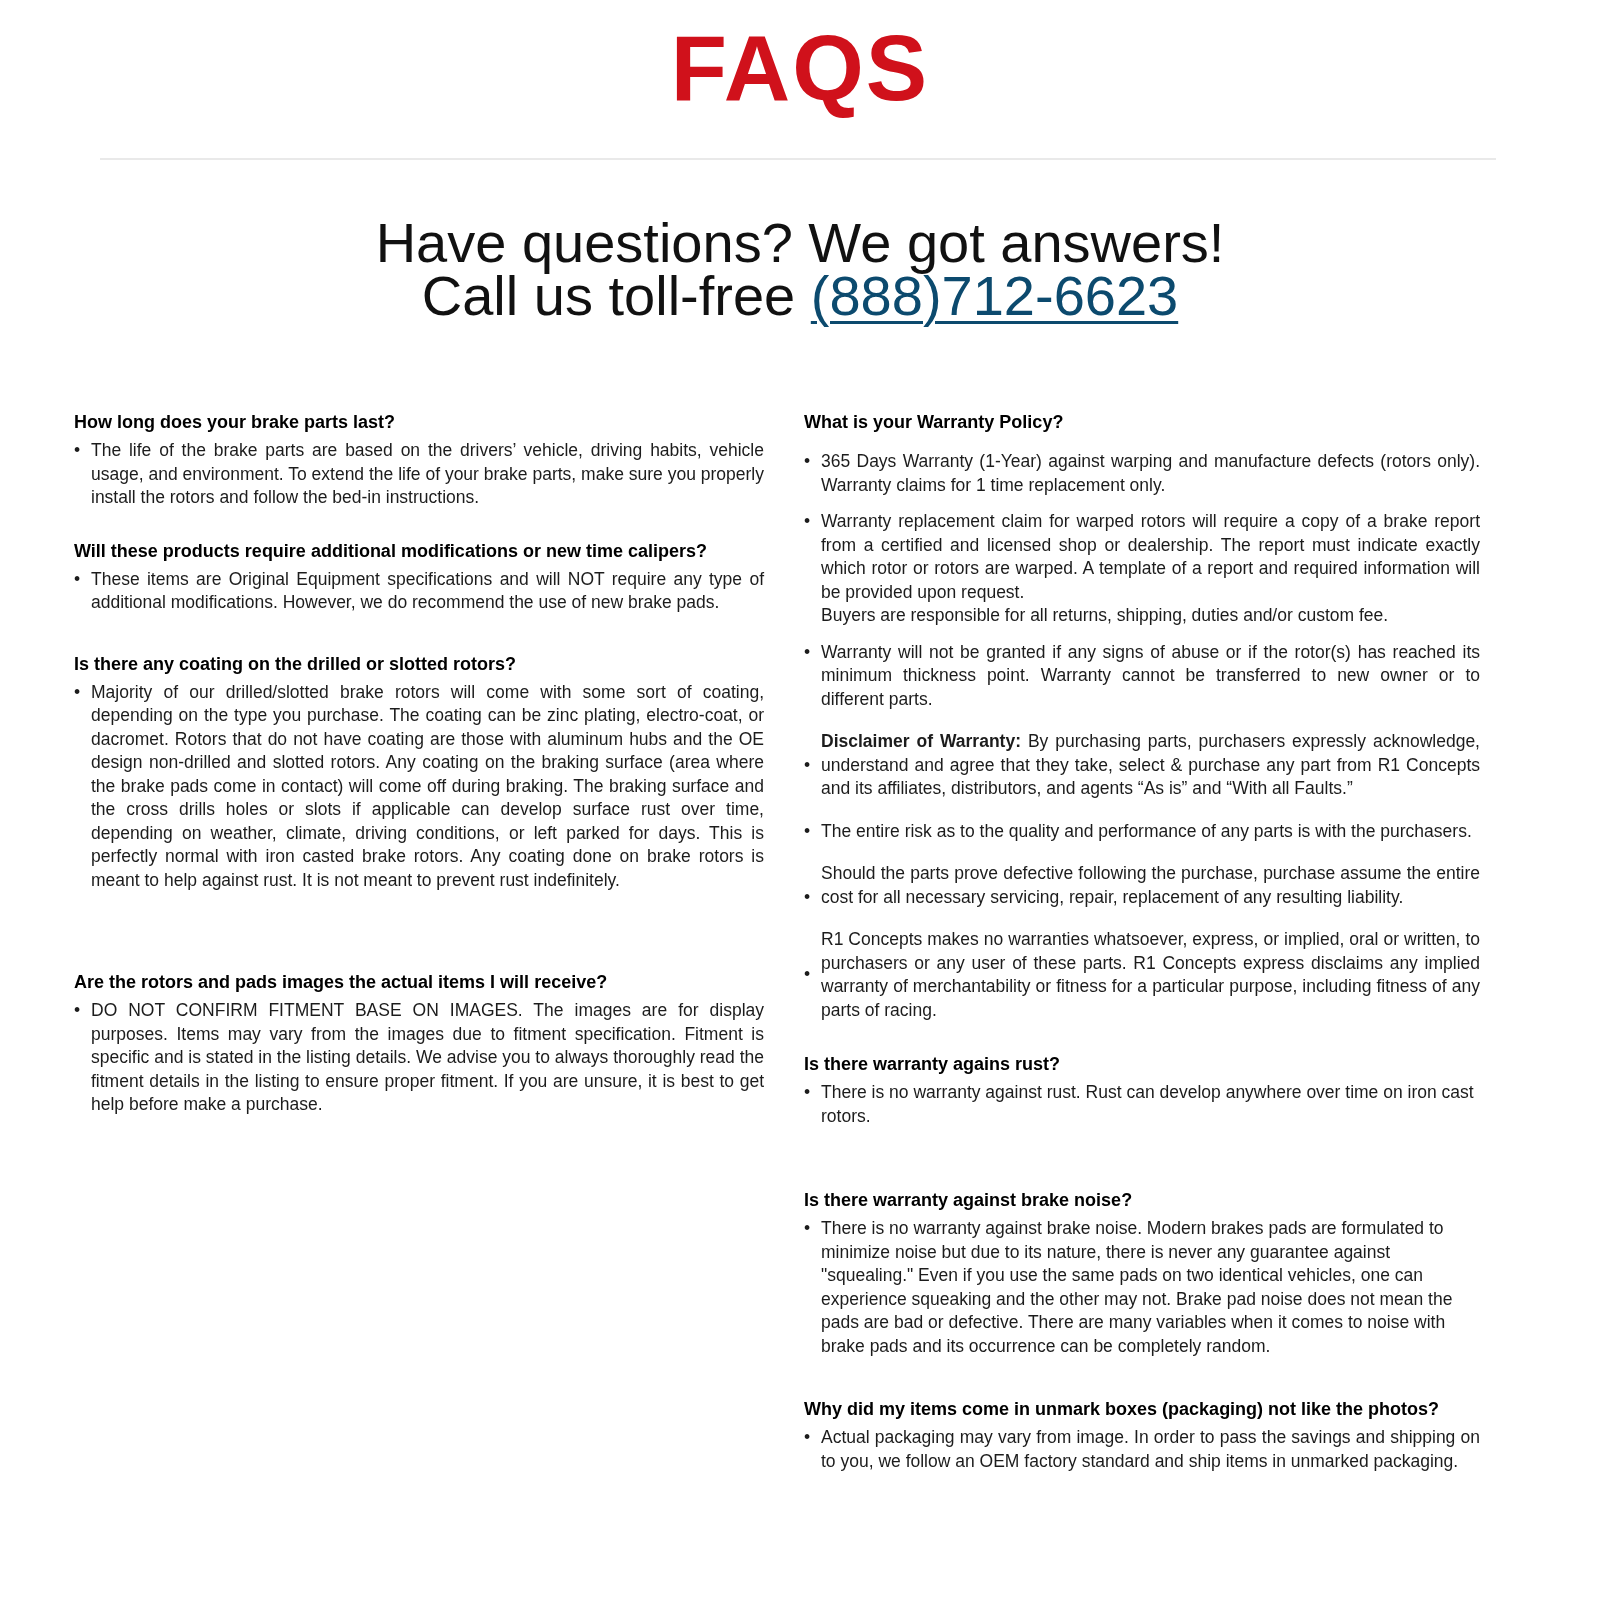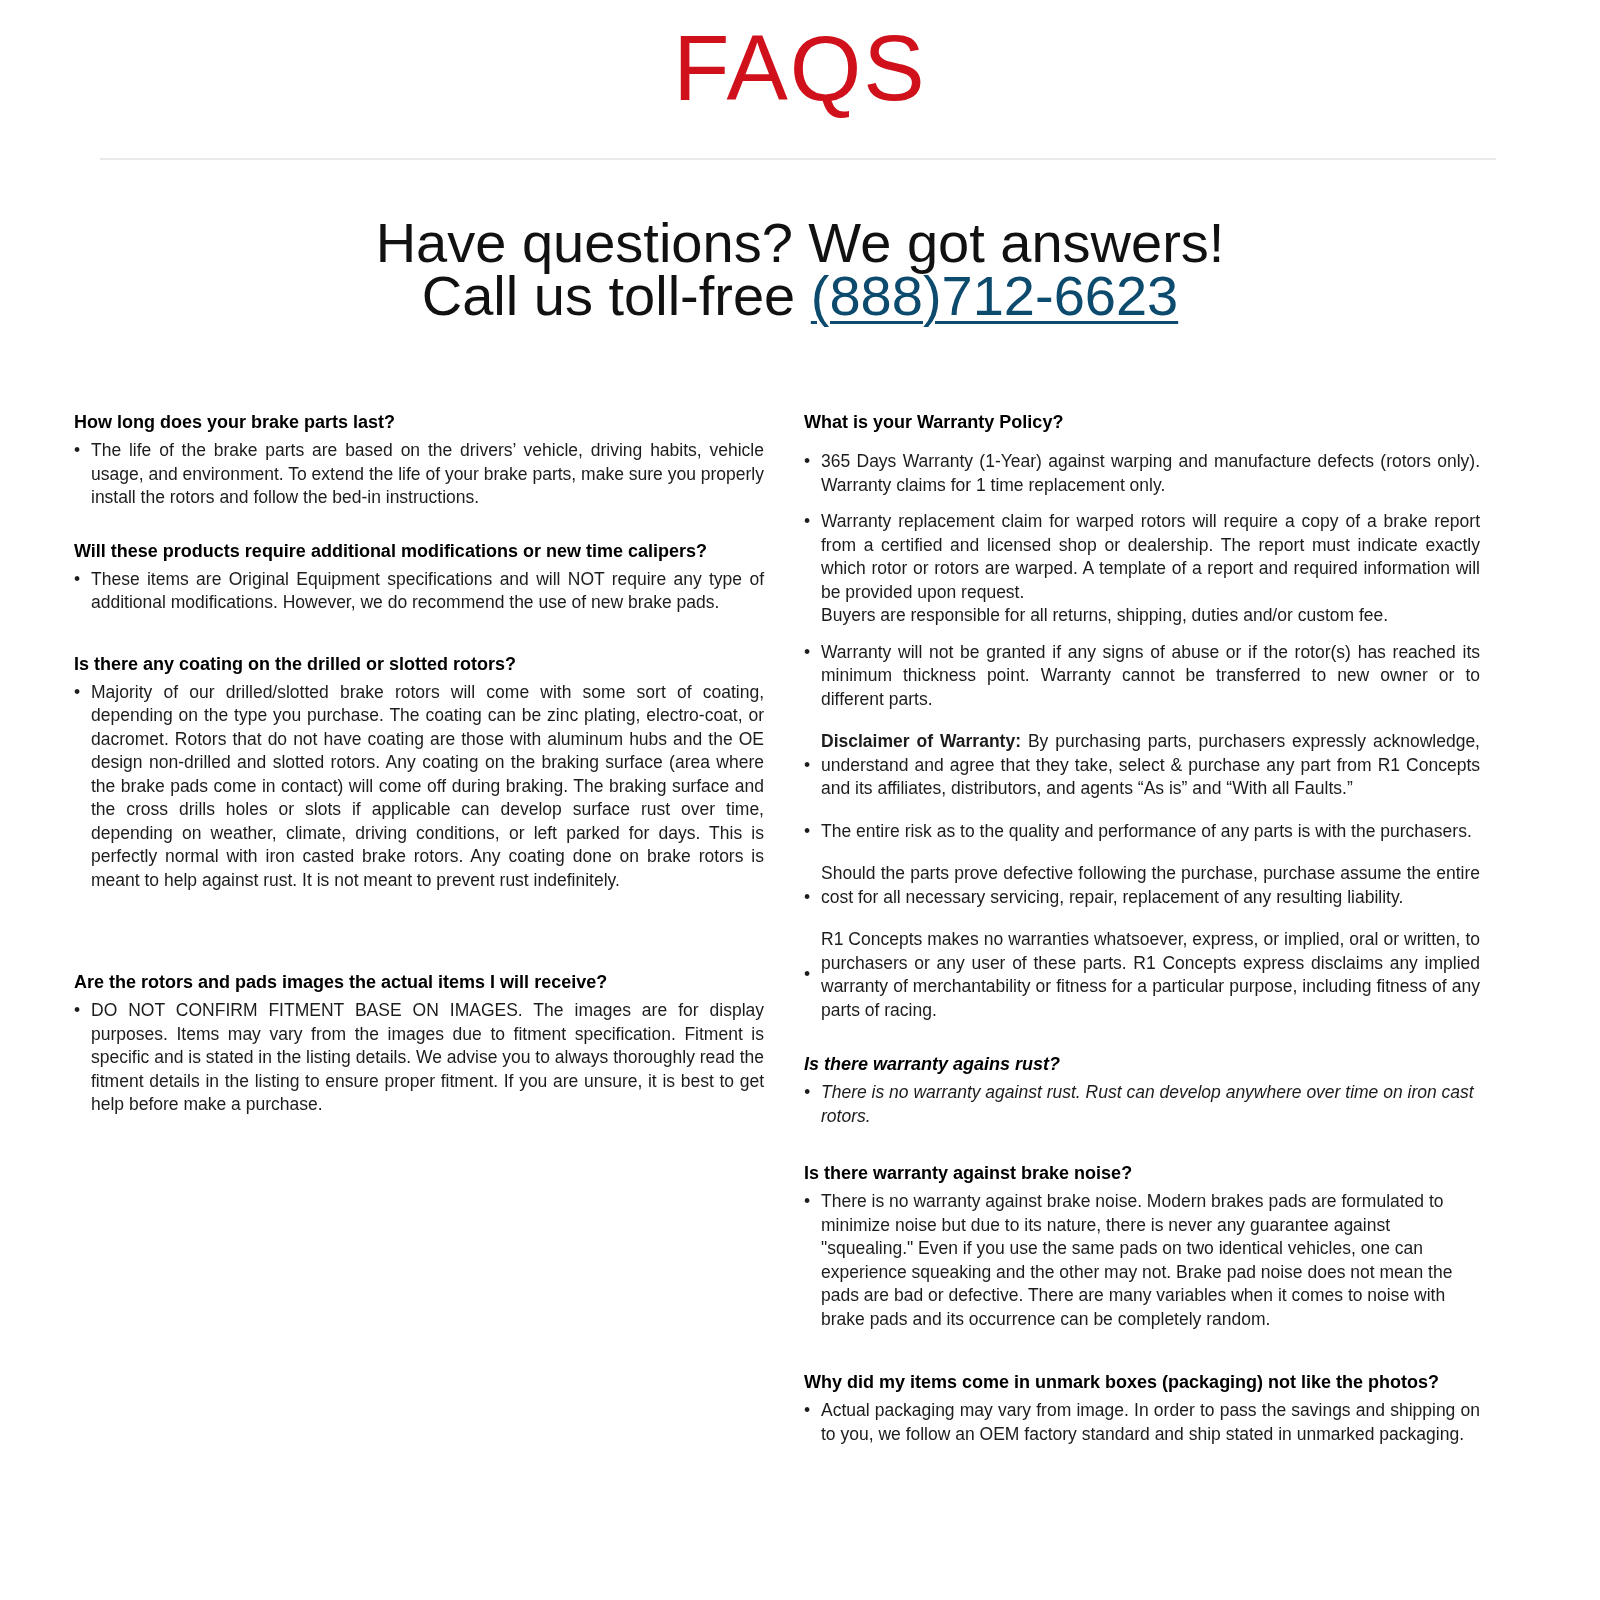--- a/index.html
+++ b/index.html
@@ -11,21 +11,21 @@
     color: #1a1a1a;
     overflow: hidden;
   }
 
   
   .faq-title {
     margin-top: 12px;
     text-align: center;
     font-size: 92px;
     line-height: 112px;
-    font-weight: 400;
+    font-weight: 700;
     letter-spacing: 2px;
     color: #d0111b;
   }
   .header-divider {
     border: none;
     border-top: 2px solid #e9e9e9;
     margin: 34px 104px 0 100px;
   }
   .subtitle {
     margin-top: 56px;
@@ -79,21 +79,21 @@
   .ls1 { margin-bottom: 29px; }
   .ls2 { margin-bottom: 37px; }
   .ls3 { margin-bottom: 78px; }
   .ls4 { margin-bottom: 17px; }
 
   
   .warranty-q { margin-bottom: 16px; }
   .w-item { margin-bottom: 13px; }
   .w-item.wide-gap { margin-bottom: 19px; }
   .rs-warranty  { margin-bottom: 30px; }
-  .rs-rust      { margin-bottom: 33px; font-style: italic; }
+  .rs-rust      { margin-bottom: 60px; }
   .rs-noise     { margin-bottom: 39px; }
 </style>
 </head>
 <body>
 
 <h1 class="faq-title">FAQS</h1>
 <hr class="header-divider">
 
 <div class="subtitle">
   <div>Have questions? We got answers!</div>
@@ -202,19 +202,19 @@
           <div class="txt">There is no warranty against brake noise. Modern brakes pads are formulated to minimize noise but due to its nature, there is never any guarantee against "squealing." Even if you use the same pads on two identical vehicles, one can experience squeaking and the other may not. Brake pad noise does not mean the pads are bad or defective. There are many variables when it comes to noise with brake pads and its occurrence can be completely random.</div>
         </li>
       </ul>
     </div>
 
     <div>
       <div class="q">Why did my items come in unmark boxes (packaging) not like the photos?</div>
       <ul class="alist">
         <li class="ql m-top just">
           <span class="dot"></span>
-          <div class="txt">Actual packaging may vary from image. In order to pass the savings and shipping on to you, we follow an OEM factory standard and ship stated in unmarked packaging.</div>
+          <div class="txt">Actual packaging may vary from image. In order to pass the savings and shipping on to you, we follow an OEM factory standard and ship items in unmarked packaging.</div>
         </li>
       </ul>
     </div>
 
   </div>
 </div>
 
 </body></html>

